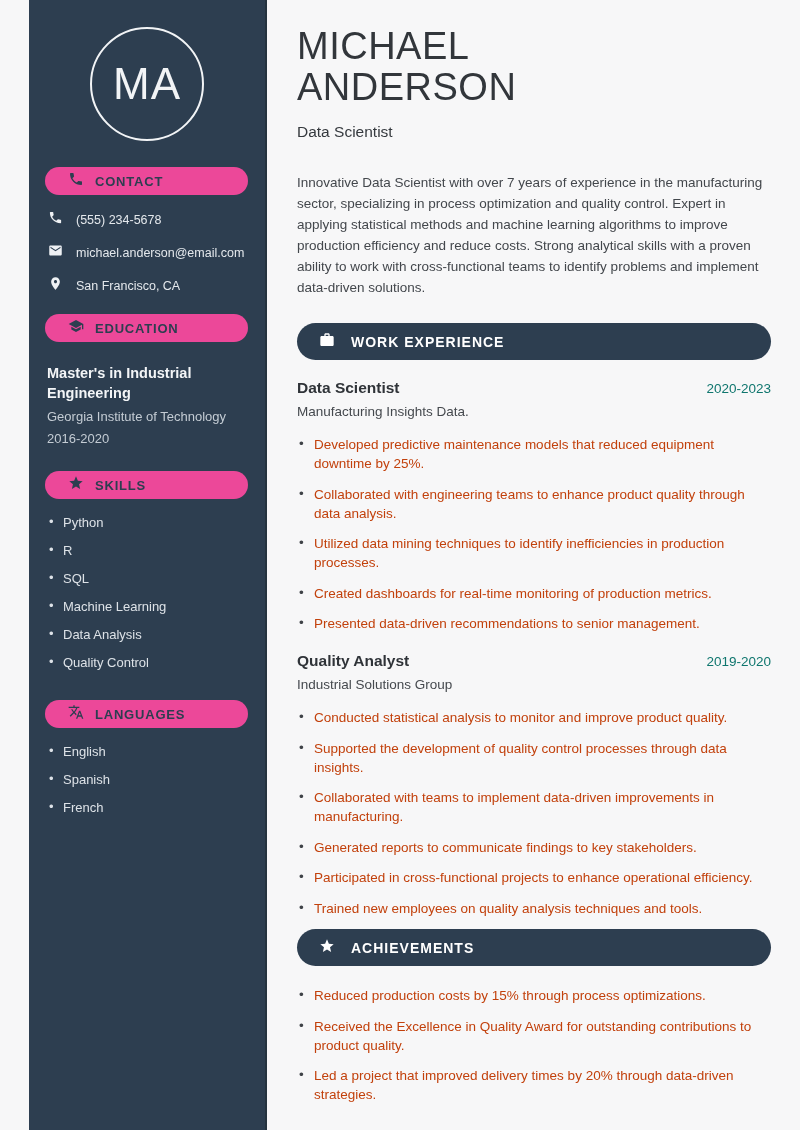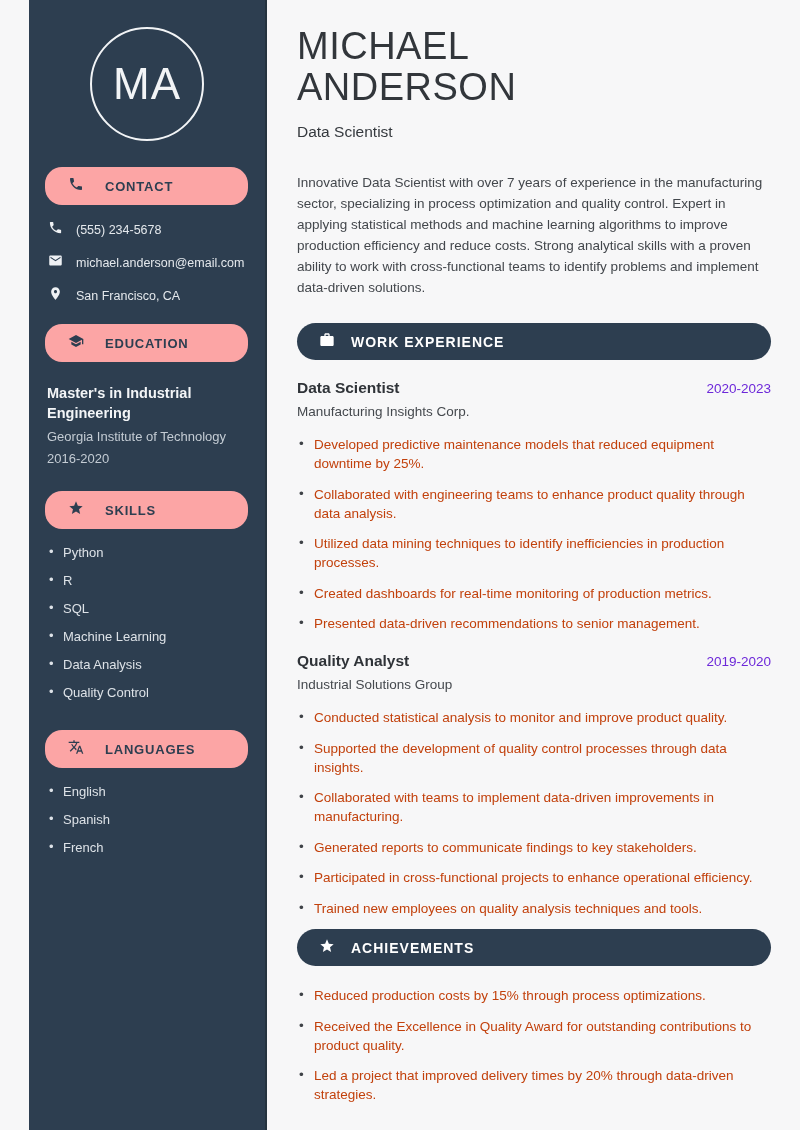--- a/index.html
+++ b/index.html
@@ -27,26 +27,26 @@
     border: 2.5px solid #f2f4f6;
     border-radius: 50%;
     display: flex; align-items: center; justify-content: center;
     color: #f2f4f6;
     font-size: 44px;
     font-weight: 500;
     letter-spacing: 1px;
   }
   .side-pill {
     margin: 0 17px 0 16px;
-    height: 38px;
-    background: #fca5a5;
+    height: 28px;
+    background: #ec4899;
     border-radius: 17px;
     display: flex; align-items: center;
     padding-left: 23px;
-    gap: 21px;
+    gap: 11px;
     color: #2d3e50;
   }
   .side-pill .label {
     font-size: 13px;
     font-weight: 700;
     letter-spacing: 0.8px;
   }
   .side-pill svg { width: 16px; height: 16px; }
   .pill-contact { margin-top: 26px; }
   .contact-list { margin: 15px 0 0 19px; }
@@ -120,21 +120,21 @@
   }
   .section-pill svg { width: 16px; height: 16px; }
   .section-pill .label {
     font-size: 14px;
     font-weight: 700;
     letter-spacing: 1px;
   }
   .job { margin-top: 19px; }
   .job-head { display: flex; align-items: baseline; justify-content: space-between; }
   .job-role { font-size: 15.5px; font-weight: 700; color: #2f3338; }
-  .job-dates { font-size: 13.5px; color: #6d28d9; }
+  .job-dates { font-size: 13.5px; color: #0f766e; }
   .job-company { margin-top: 7px; font-size: 13.5px; color: #45494e; }
   .bullets { list-style: none; margin-top: 16px; }
   .bullets li {
     font-size: 13.5px;
     color: #c2410c;
     line-height: 19px;
     margin-bottom: 11.5px;
     padding-left: 17px;
     position: relative;
   }
@@ -263,21 +263,21 @@
           </svg>
       </span>
       <span class="label">WORK EXPERIENCE</span>
     </div>
 
     <div class="job">
       <div class="job-head">
         <span class="job-role">Data Scientist</span>
         <span class="job-dates">2020-2023</span>
       </div>
-      <div class="job-company">Manufacturing Insights Corp.</div>
+      <div class="job-company">Manufacturing Insights Data.</div>
       <ul class="bullets">
         <li>Developed predictive maintenance models that reduced equipment downtime by 25%.</li>
         <li>Collaborated with engineering teams to enhance product quality through data analysis.</li>
         <li>Utilized data mining techniques to identify inefficiencies in production processes.</li>
         <li>Created dashboards for real-time monitoring of production metrics.</li>
         <li>Presented data-driven recommendations to senior management.</li>
       </ul>
     </div>
 
     <div class="job">

